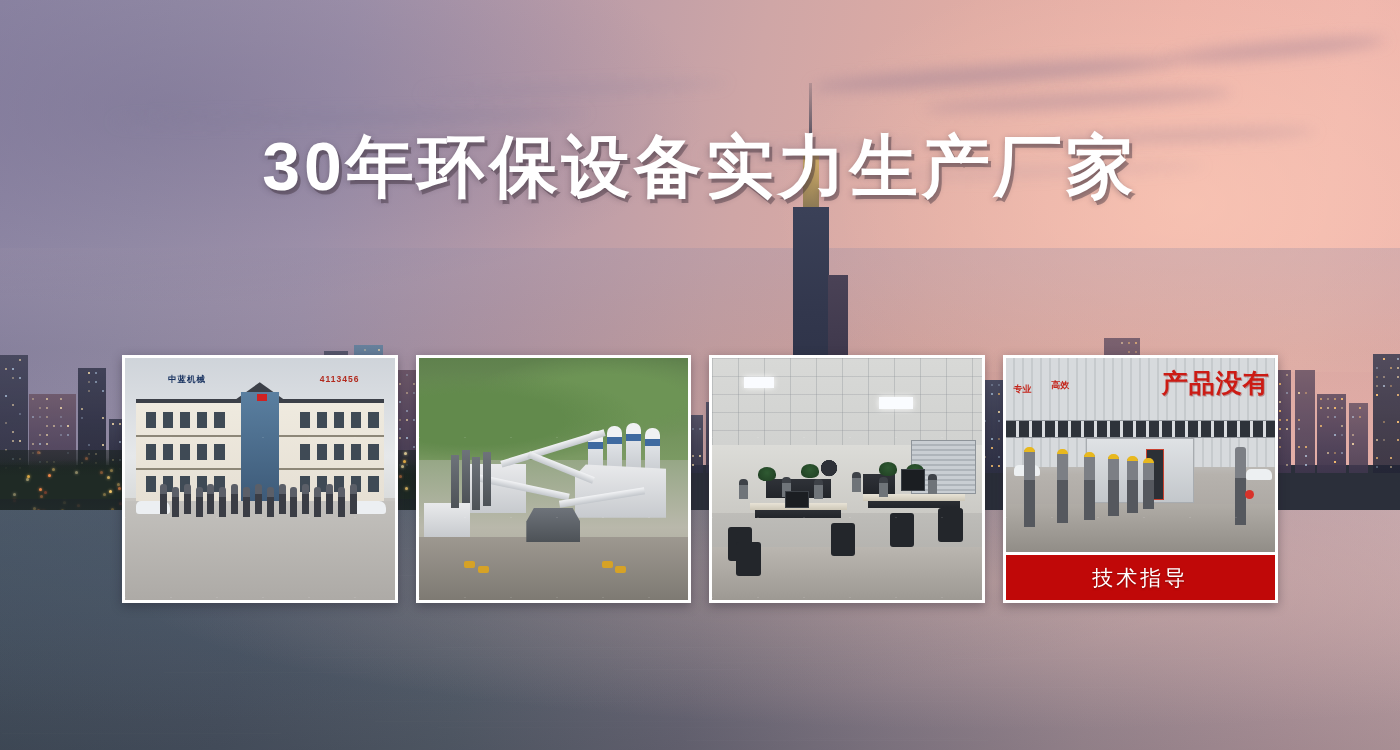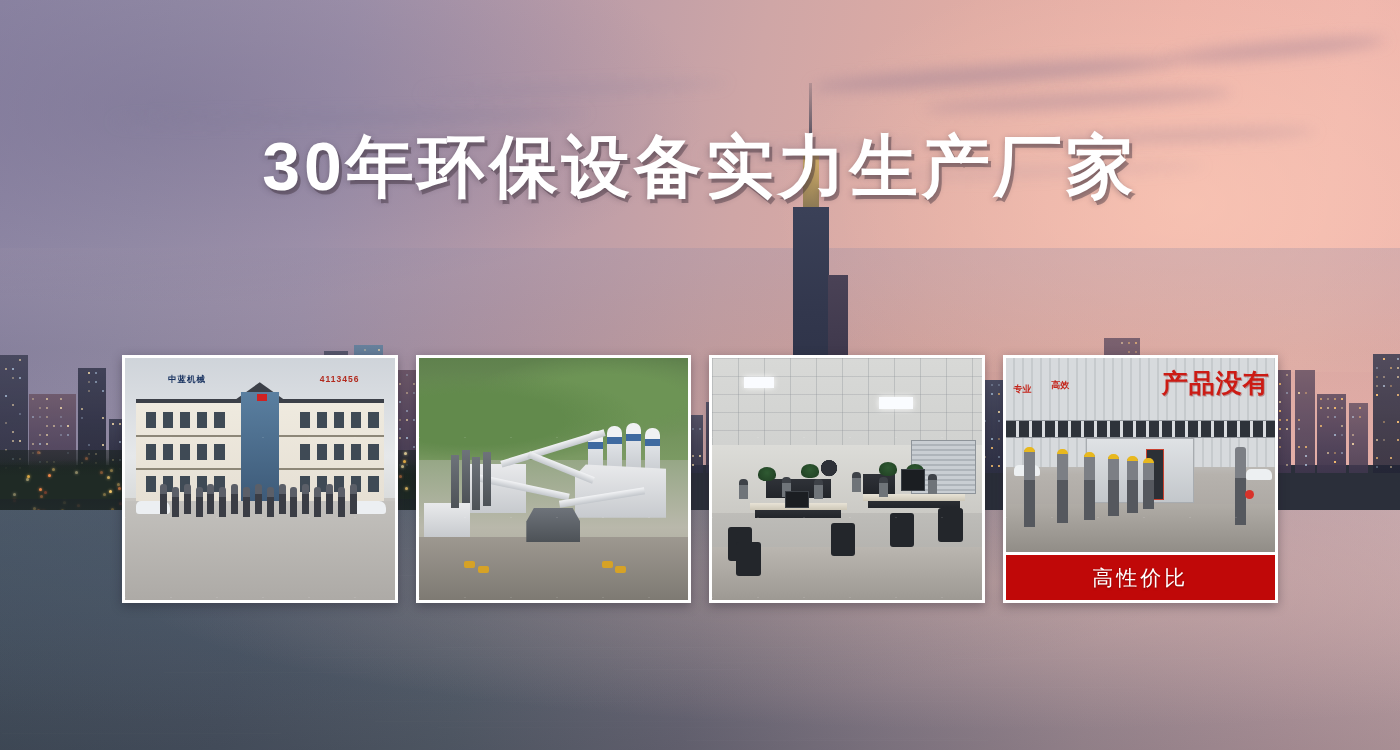--- a/index.html
+++ b/index.html
@@ -1235,17 +1235,17 @@
             <div class="p4-hat" style="left: 38%; top: 49.4%;"></div>
             <div class="p4-worker" style="left: 45%; top: 51.8%; height: 28%;"></div>
             <div class="p4-hat" style="left: 45%; top: 50.6%;"></div>
             <div class="p4-worker" style="left: 51%; top: 53%; height: 25%;"></div>
             <div class="p4-hat" style="left: 51%; top: 51.8%;"></div>
             <div class="p4-worker" style="left: 85%; top: 46%; height: 40%;"></div>
             <div class="p4-helmet" style="left: 89%; top: 68%;"></div>
           </div>
         <div class="wm"></div>
       </div>
-      <div class="caption">高性价比</div>
+      <div class="caption">技术指导</div>
     </div>
 
   </div>
 </div>
 
 </body></html>

